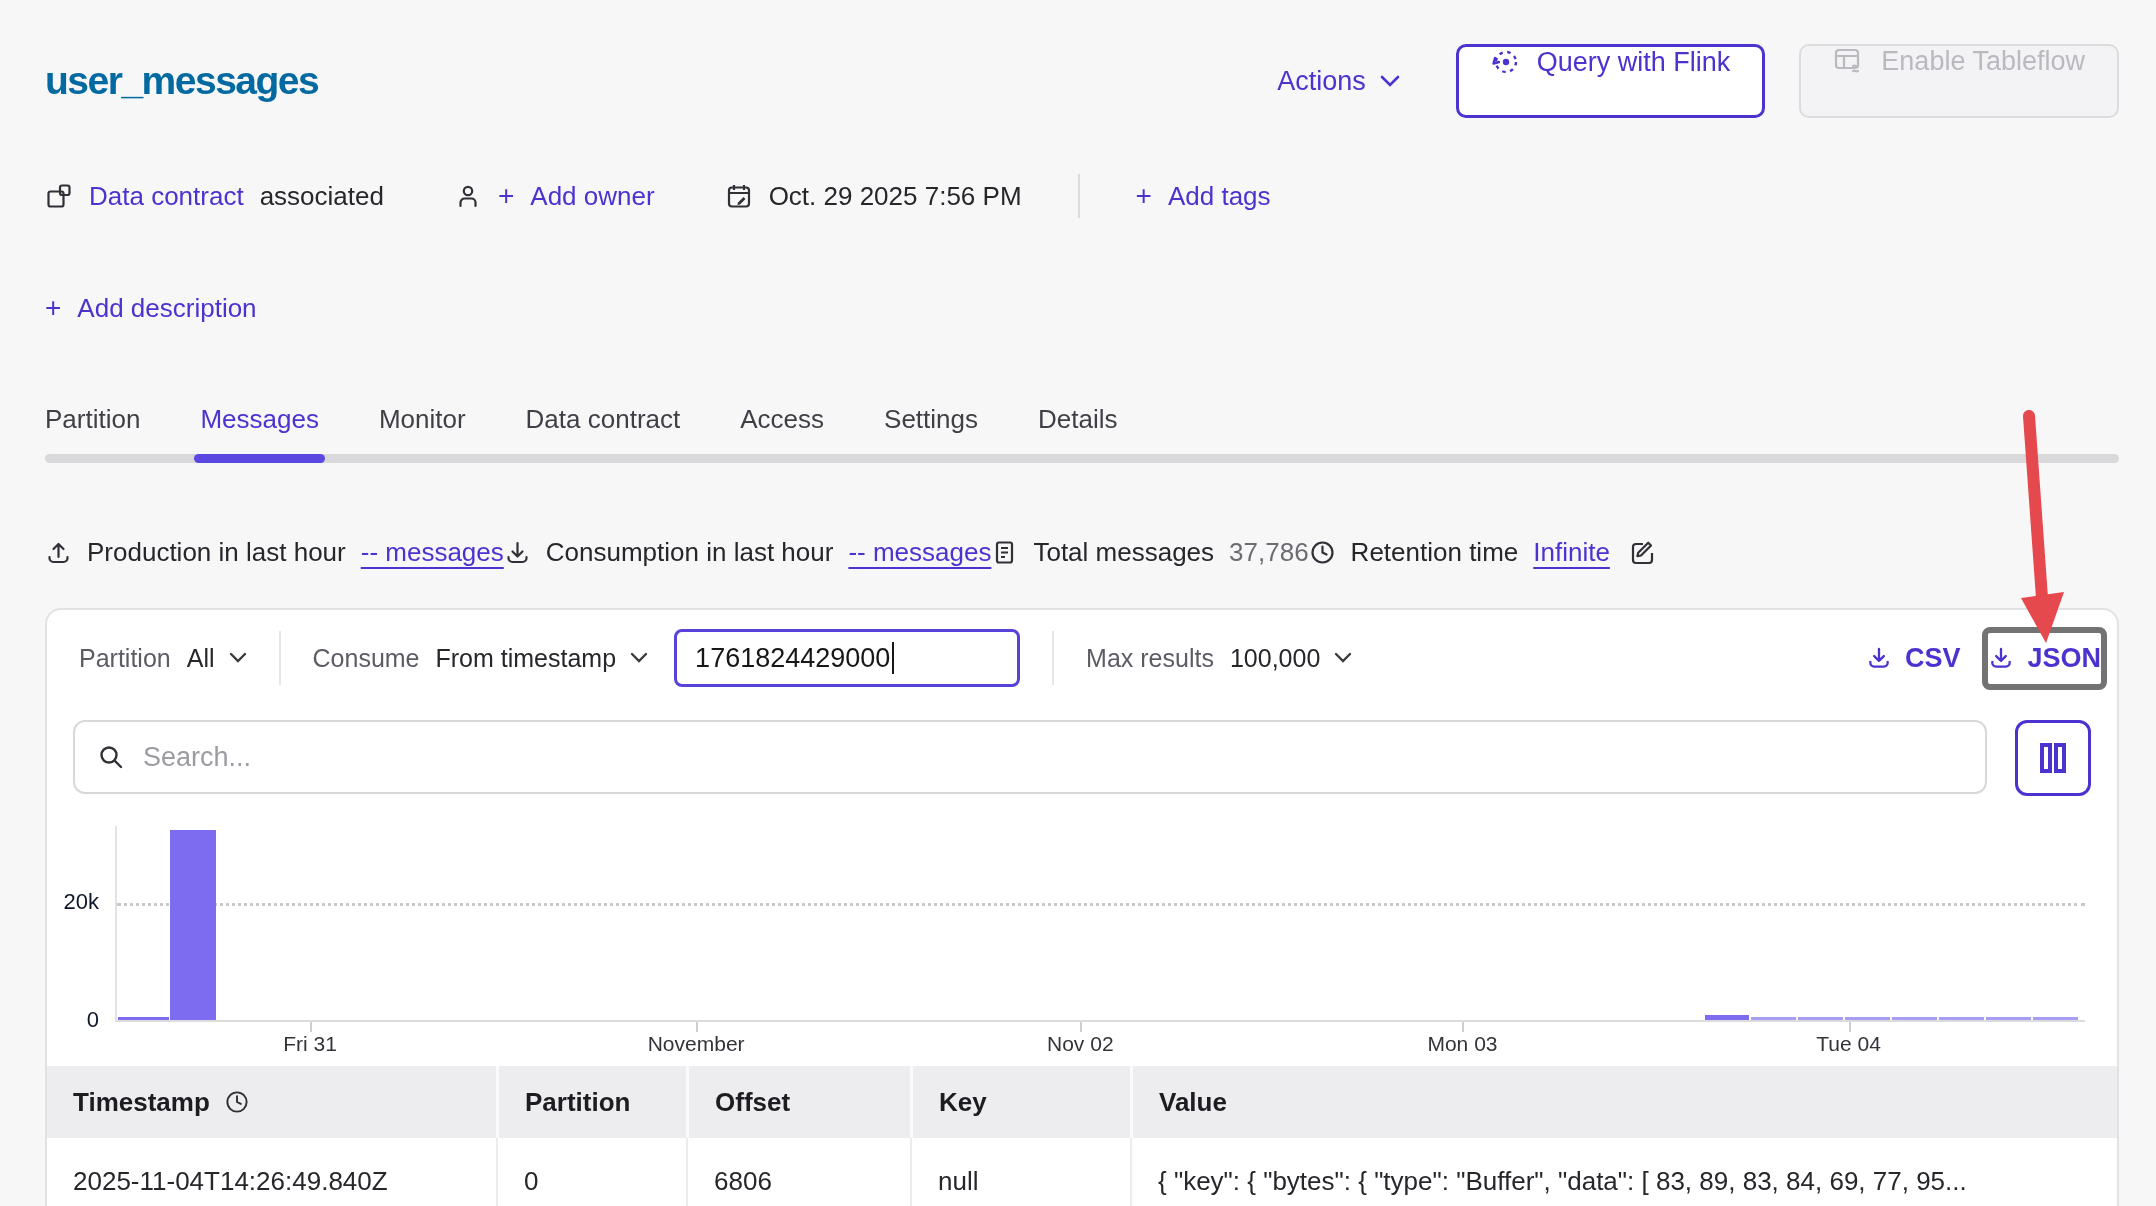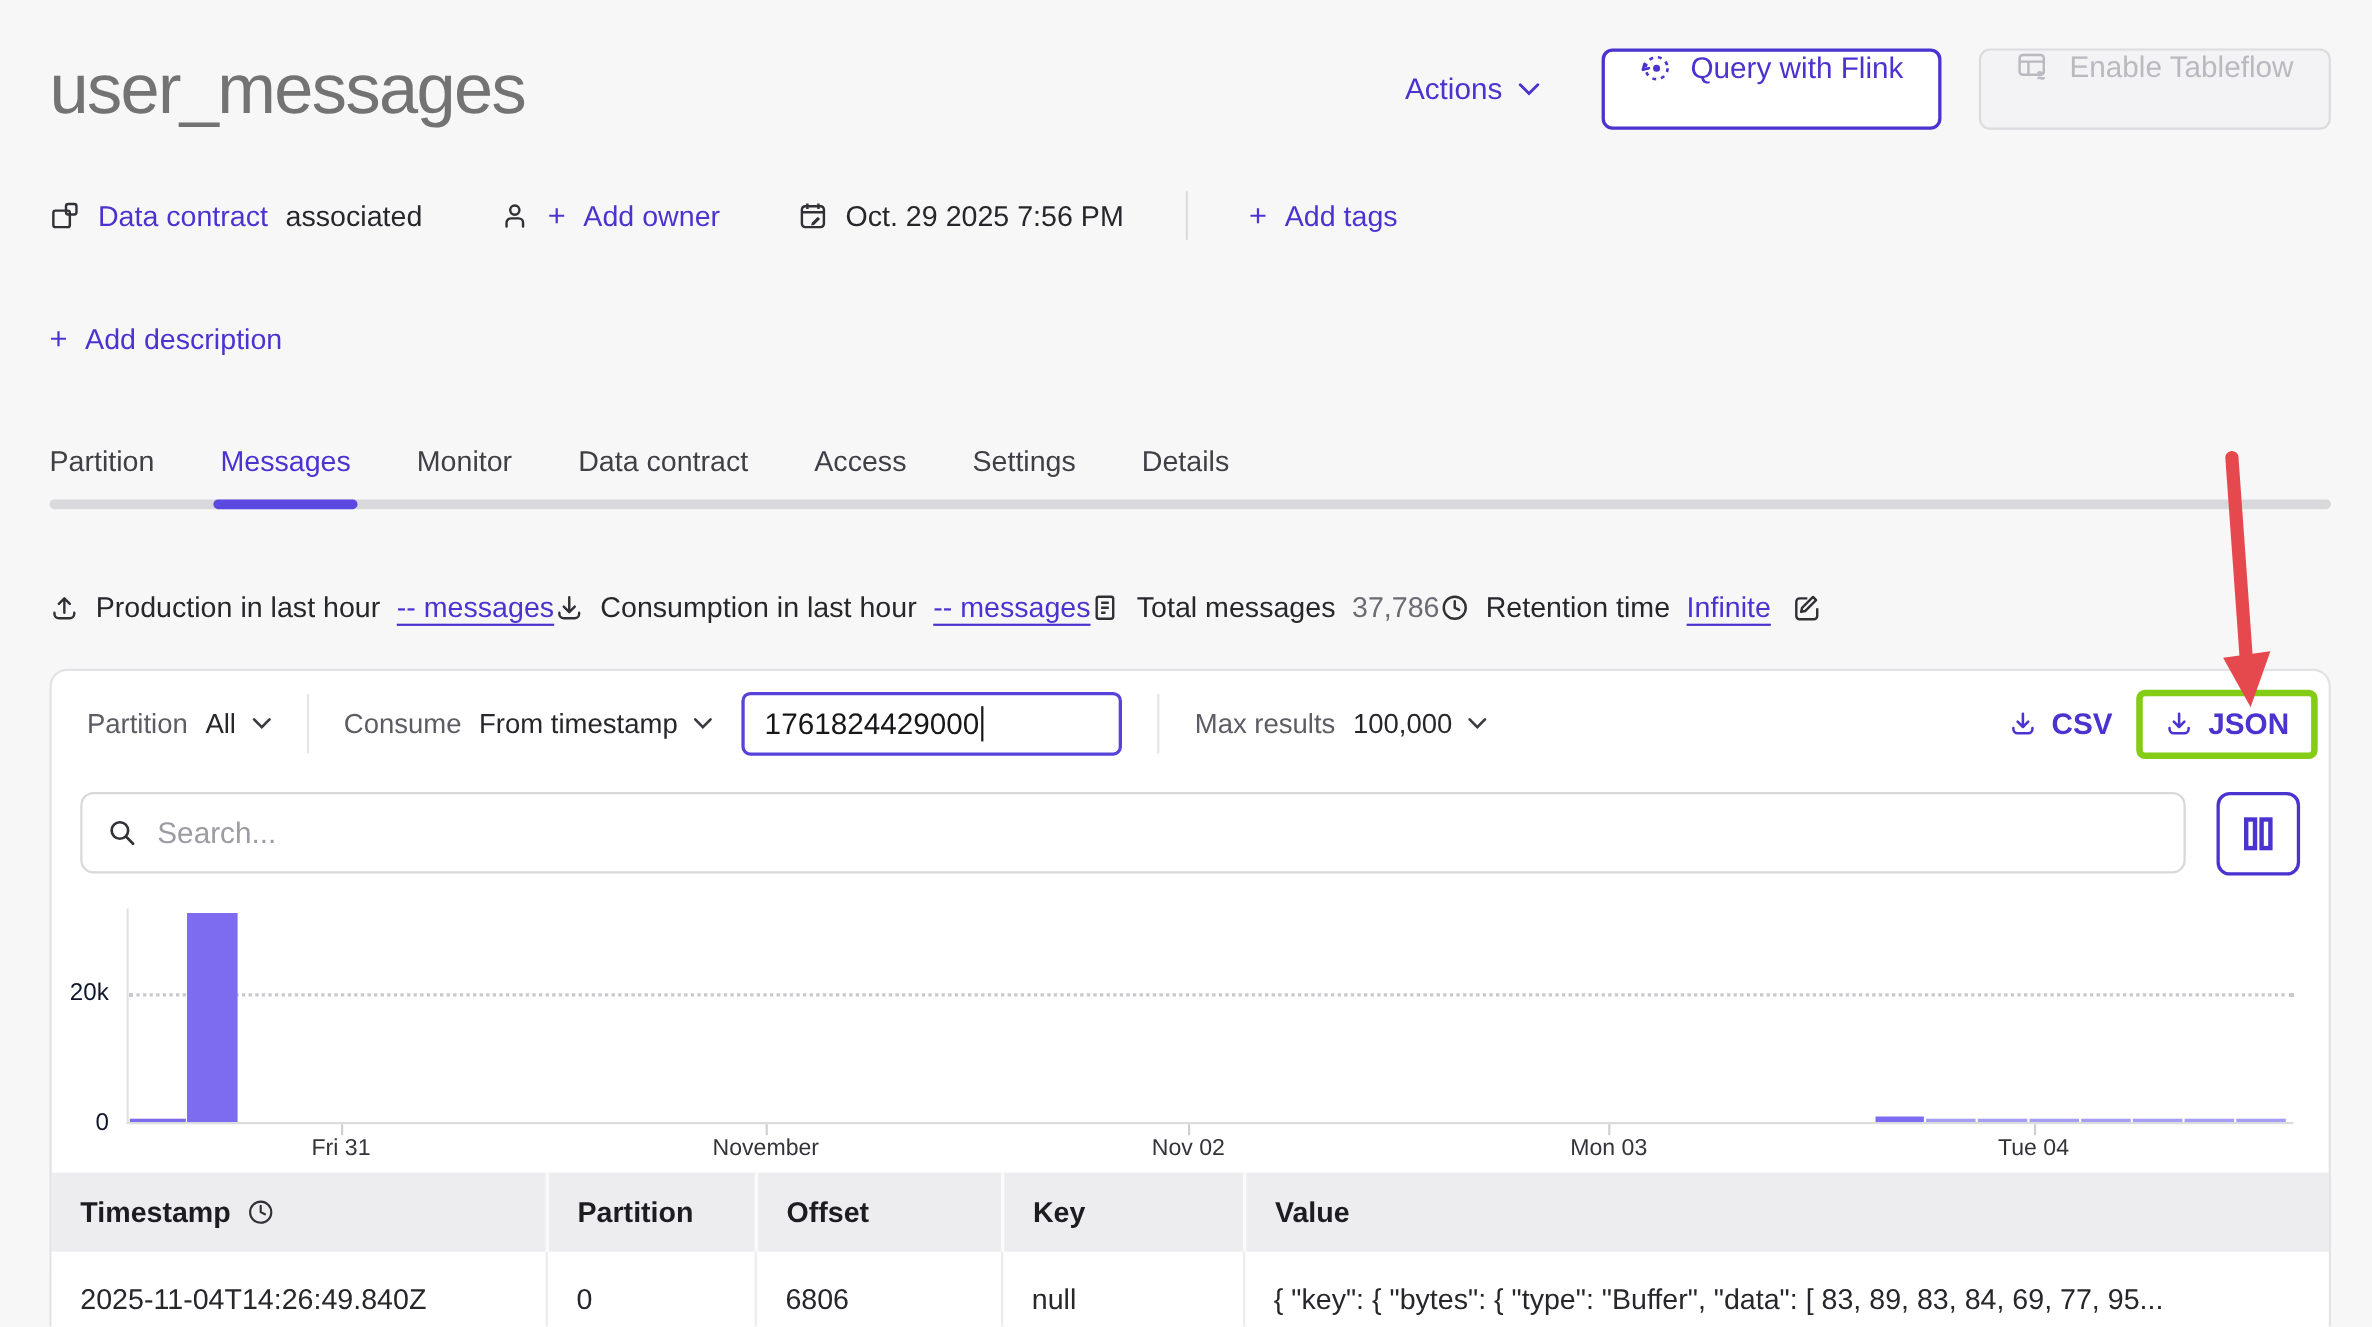--- a/index.html
+++ b/index.html
@@ -9,21 +9,21 @@
     font-family:"Liberation Sans", sans-serif;
     color:#1f1f24;
     position:relative;
     padding:0 37px 0 45px;
   }
   .icon { display:inline-flex; align-items:center; justify-content:center; flex:none; }
   svg { display:block; }
 
   
   .header-row { display:flex; align-items:center; margin-top:44px; }
-  .page-title { font-size:64px; font-weight:400; letter-spacing:-1.5px; color:#737373; }
+  .page-title { font-size:39px; font-weight:700; letter-spacing:-1.5px; color:#0369a1; }
   .header-actions { margin-left:auto; display:flex; align-items:center; gap:56px; }
   .actions-dd { display:flex; align-items:center; gap:14px; color:#4b33cf; font-size:27px; cursor:pointer; }
   .btn { display:flex; align-items:flex-start; gap:16px; height:74px; padding:0 32px; border-radius:10px;
          font-size:27px; font-weight:500; background:#ffffff; cursor:pointer; }
   .btn-flink { border:3px solid #4b33cf; color:#4b33cf; }
   .btn-tableflow { border:2px solid #dcdcdf; color:#b9b9c0; background:#f3f3f5; margin-left:-22px; }
 
   
   .meta-row { display:flex; align-items:center; margin-top:56px; font-size:26px; }
   .meta-item { display:flex; align-items:center; gap:16px; }
@@ -57,21 +57,21 @@
   .filter-row { display:flex; align-items:center; height:96px; padding:0 10px 0 32px; font-size:25px; }
   .f-label { color:#5c5c64; }
   .f-value { color:#26262b; font-weight:500; margin-left:16px; }
   .dd-chev { margin-left:14px; color:#3a3a40; }
   .f-div { width:2px; height:54px; background:#e6e6e9; margin:0 32px; flex:none; }
   .ts-input { margin-left:26px; width:346px; height:58px; border:3px solid #5743d9; border-radius:8px;
               display:flex; align-items:center; padding:0 18px; font-size:27px; color:#17171a; background:#fff; }
   .caret { width:2px; height:32px; background:#17171a; margin-left:2px; }
   .export-group { margin-left:auto; display:flex; align-items:center; gap:22px; }
   .export-btn { display:flex; align-items:center; gap:13px; color:#4b33cf; font-size:27px; font-weight:700; cursor:pointer; }
-  .json-wrap { border:6px solid #84cc16; border-radius:8px; padding:10px 20px; display:flex; align-items:center; }
+  .json-wrap { border:6px solid #737373; border-radius:8px; padding:10px 0; display:flex; align-items:center; }
 
   .search-row { display:flex; margin-top:14px; padding:0 26px; }
   .search-box { flex:1; height:74px; border:2px solid #d8d8db; border-radius:12px; display:flex;
                 align-items:center; padding:0 22px; gap:18px; background:#fff; }
   .search-box input { border:none; outline:none; flex:1; font-size:27px; font-family:"Liberation Sans",sans-serif; color:#26262b; background:transparent; }
   .search-box input::placeholder { color:#9b9ba2; }
   .pause-btn { width:76px; height:76px; margin-left:28px; border:3px solid #4b33cf; border-radius:12px;
                background:#fff; display:flex; align-items:center; justify-content:center; color:#4b33cf; cursor:pointer; }
 
   

